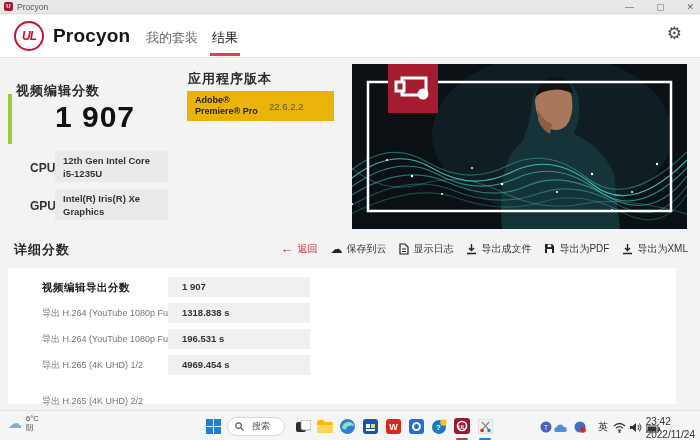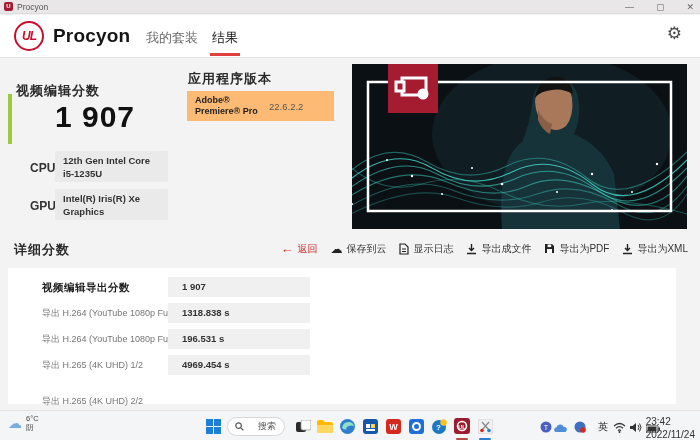--- a/index.html
+++ b/index.html
@@ -34,21 +34,21 @@
   .h-score { position:absolute; left:16px; top:70px;margin-top:12px; }
   .h-appver { position:absolute; left:188px; top:70px; }
   .green-bar { position:absolute; left:8px; top:94px; width:4px; height:50px; background:#9dc93e; }
   .big-score { position:absolute; left:30px; top:100px; width:130px; text-align:center;
     font-size:30px; font-weight:800; color:#111; letter-spacing:1px; }
   .spec-label { position:absolute; font-size:12px; font-weight:bold; color:#333; }
   .spec-box { position:absolute; background:#eaeaea; border-radius:1px; padding:4px 8px;
     font-size:9.5px; font-weight:600; color:#333; line-height:1.35; }
   .cpu-label { left:30px; top:161px; } .cpu-box { left:55px; top:151px; width:113px; height:31px; }
   .gpu-label { left:30px; top:199px; } .gpu-box { left:55px; top:189px; width:113px; height:31px; }
-  .appver-box { position:absolute; left:187px; top:91px; width:147px; height:30px; background:#fdba74;
+  .appver-box { position:absolute; left:187px; top:91px; width:147px; height:30px; background:#eab308;
     display:flex; align-items:center; padding:0 8px; gap:10px; }
   .appver-box .app-name { font-size:9px; font-weight:bold; color:#222; line-height:1.25; width:64px; }
   .appver-box .app-ver { font-size:9.5px; color:#555; }
 
   
   .hero { position:absolute; left:352px; top:64px; width:335px; height:165px; overflow:hidden; background:#0a1014; }
 
   
   .h-details { position:absolute; left:14px; top:241px; }
   .toolbar { position:absolute; right:12px; top:241px; display:flex; gap:13px; align-items:center; }
@@ -68,21 +68,21 @@
 
   
   .taskbar { position:absolute; left:0; top:410px; width:700px; height:30px; background:#f4f5f6;
     border-top:1px solid #e2e2e2; }
   .weather { position:absolute; left:8px; top:3px; display:flex; align-items:center; gap:4px; cursor:pointer; }
   .weather .wicon { font-size:14px; color:#79aede; }
   .weather .wtxt { font-size:7.5px; color:#444; line-height:1.2; }
   .tb-ico { position:absolute; top:5px; width:20px; height:20px; display:flex; align-items:center;
     justify-content:center; cursor:pointer; }
   .search-pill { position:absolute; left:227px; top:6px; width:58px; height:19px; background:#fff;
-    border:1px solid #d8d8d8; border-radius:10px; display:flex; align-items:center; gap:14px;
+    border:1px solid #d8d8d8; border-radius:10px; display:flex; align-items:center; gap:8px;
     padding-left:7px; cursor:text; }
   .search-pill .s-txt { font-size:9px; color:#555; }
   .run-dot { position:absolute; left:4px; bottom:-4px; width:12px; height:2px; border-radius:1px; }
   .tray { position:absolute; right:0; top:0; height:30px; }
   .tray-ico { position:absolute; top:8px; cursor:pointer; }
   .ime { position:absolute; right:92px; top:9px; font-size:10px; color:#222; cursor:pointer; }
   .clock { position:absolute; right:5px; top:5px; text-align:left; font-size:10px; color:#333; line-height:1.25; cursor:pointer; }
 </style>
 </head>
 <body>

